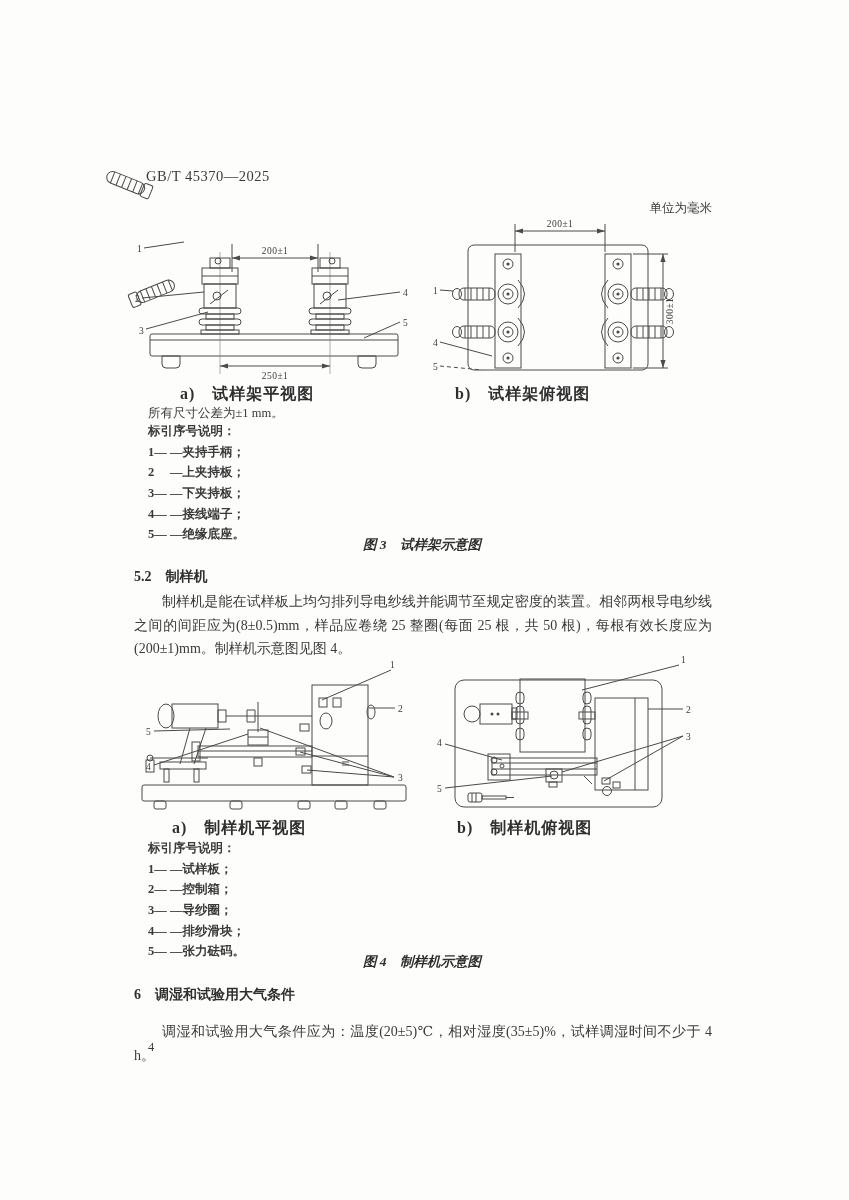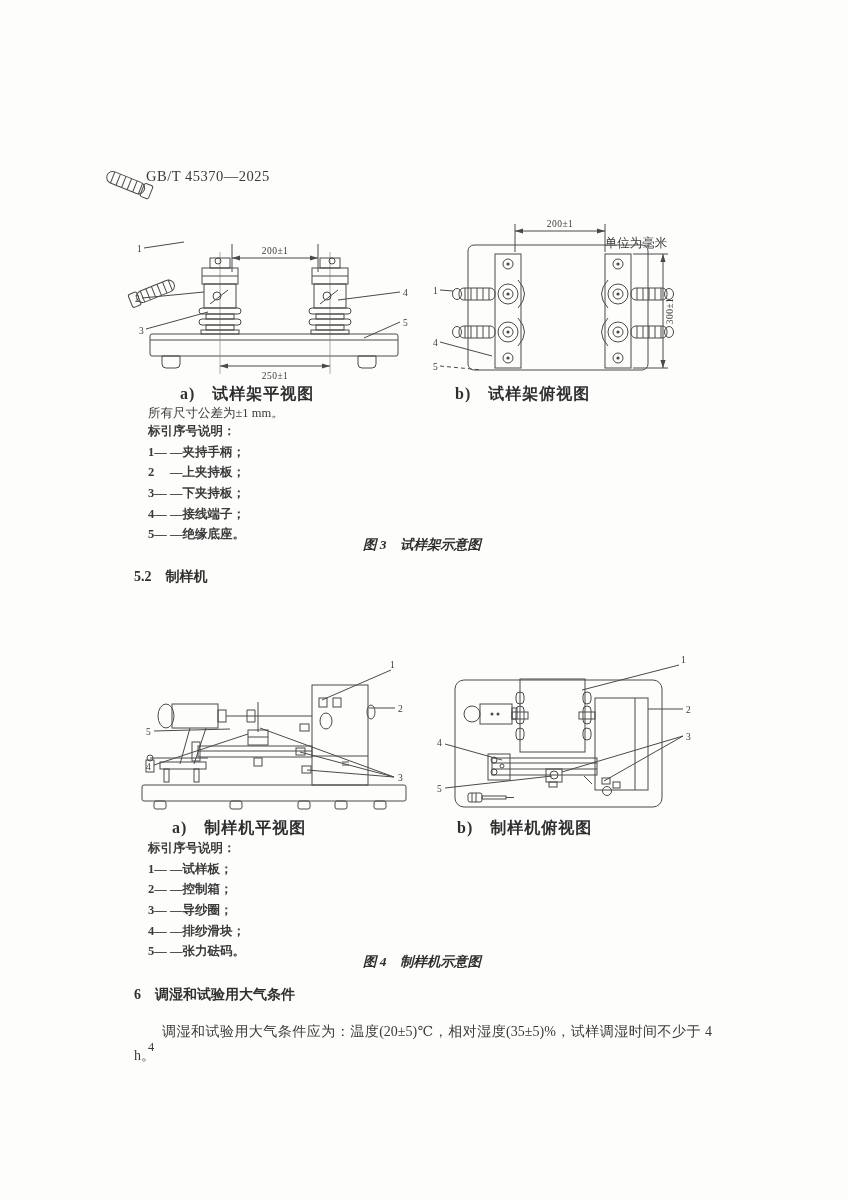--- a/index.html
+++ b/index.html
@@ -4,21 +4,21 @@
 <style>
   html,body{margin:0;padding:0;background:#e8e8e6;}
   .page{
     position:relative;width:849px;height:1200px;margin:0 auto;
     background:#fdfdfc;overflow:hidden;
     font-family:"Liberation Serif","DejaVu Serif",serif;
     color:#3a3a3a;
   }
   .t{position:absolute;white-space:nowrap;font-family:Liberation Serif, serif;}
   .header-num{left:146px;top:168px;font-size:14.5px;letter-spacing:.5px;}
-  .units{left:560px;top:200px;width:152px;text-align:center;font-size:12.5px;margin-top:35px;}
+  .units{left:560px;top:200px;width:152px;text-align:right;font-size:12.5px;}
   .para{position:absolute;font-size:14px;line-height:23.5px;text-align:justify;color:#3a3a3a;}
   .indent{text-indent:2em;}
   .heading{position:absolute;font-size:14px;font-weight:bold;color:#2f2f2f;}
   .heading .num{margin-right:14px;}
   .figcap{position:absolute;font-size:13.5px;font-weight:bold;text-align:center;color:#2f2f2f;font-style:italic;}
   .subcap{position:absolute;font-size:16px;font-weight:bold;text-align:left;color:#2f2f2f;letter-spacing:1px;}
   .note{position:absolute;font-size:12.5px;line-height:20.6px;color:#3a3a3a;}
   .legend{position:absolute;font-size:12.5px;color:#3a3a3a;}
   .legend div{height:20.7px;line-height:20.7px;font-weight:bold;}
   .pagenum{left:148px;top:1040px;font-size:12.5px;}
@@ -213,20 +213,21 @@
     <div>2　 —上夹持板；</div>
     <div>3— —下夹持板；</div>
     <div>4— —接线端子；</div>
     <div>5— —绝缘底座。</div>
   </div>
   <div class="figcap" style="left:132px;top:536px;width:580px">图 3　试样架示意图</div>
 
   <div class="heading" style="left:134px;top:568px">
     <span class="num">5.2</span><span>制样机</span>
   </div>
+  <div class="para indent" style="left:134px;top:590px;width:578px">制样机是能在试样板上均匀排列导电纱线并能调节至规定密度的装置。相邻两根导电纱线之间的间距应为(8±0.5)mm，样品应卷绕 25 整圈(每面 25 根，共 50 根)，每根有效长度应为(200±1)mm。制样机示意图见图 4。</div>
 
   <svg style="left:130px;top:652px" width="290" height="170" viewBox="0 0 290 170">
     <g class="ln">
 
       <rect x="12" y="133" width="264" height="16" rx="2"></rect>
       <rect x="24" y="149" width="12" height="8" rx="2"></rect>
         <rect x="100" y="149" width="12" height="8" rx="2"></rect>
       <rect x="168" y="149" width="12" height="8" rx="2"></rect>
         <rect x="205" y="149" width="12" height="8" rx="2"></rect>
         <rect x="244" y="149" width="12" height="8" rx="2"></rect>

